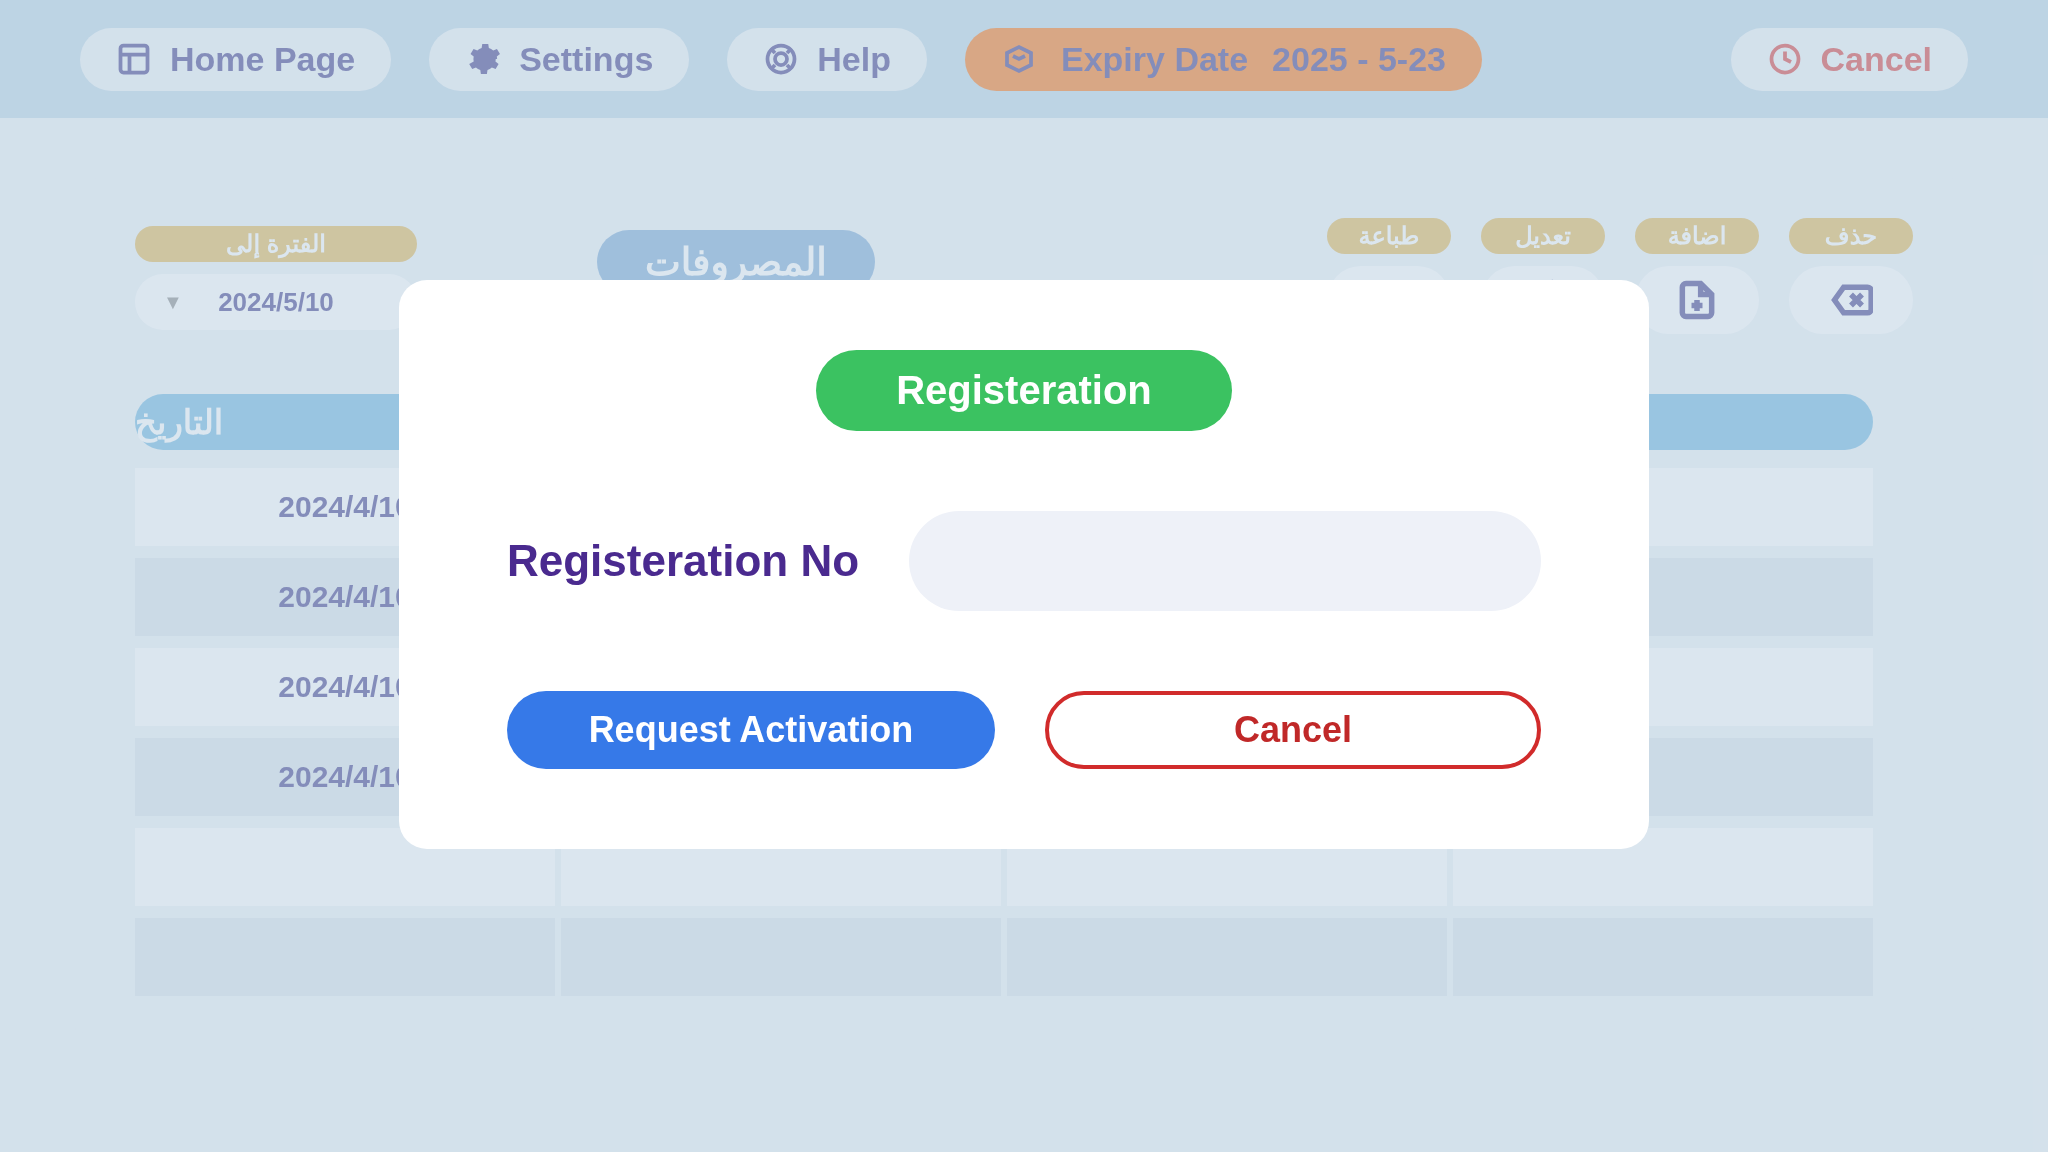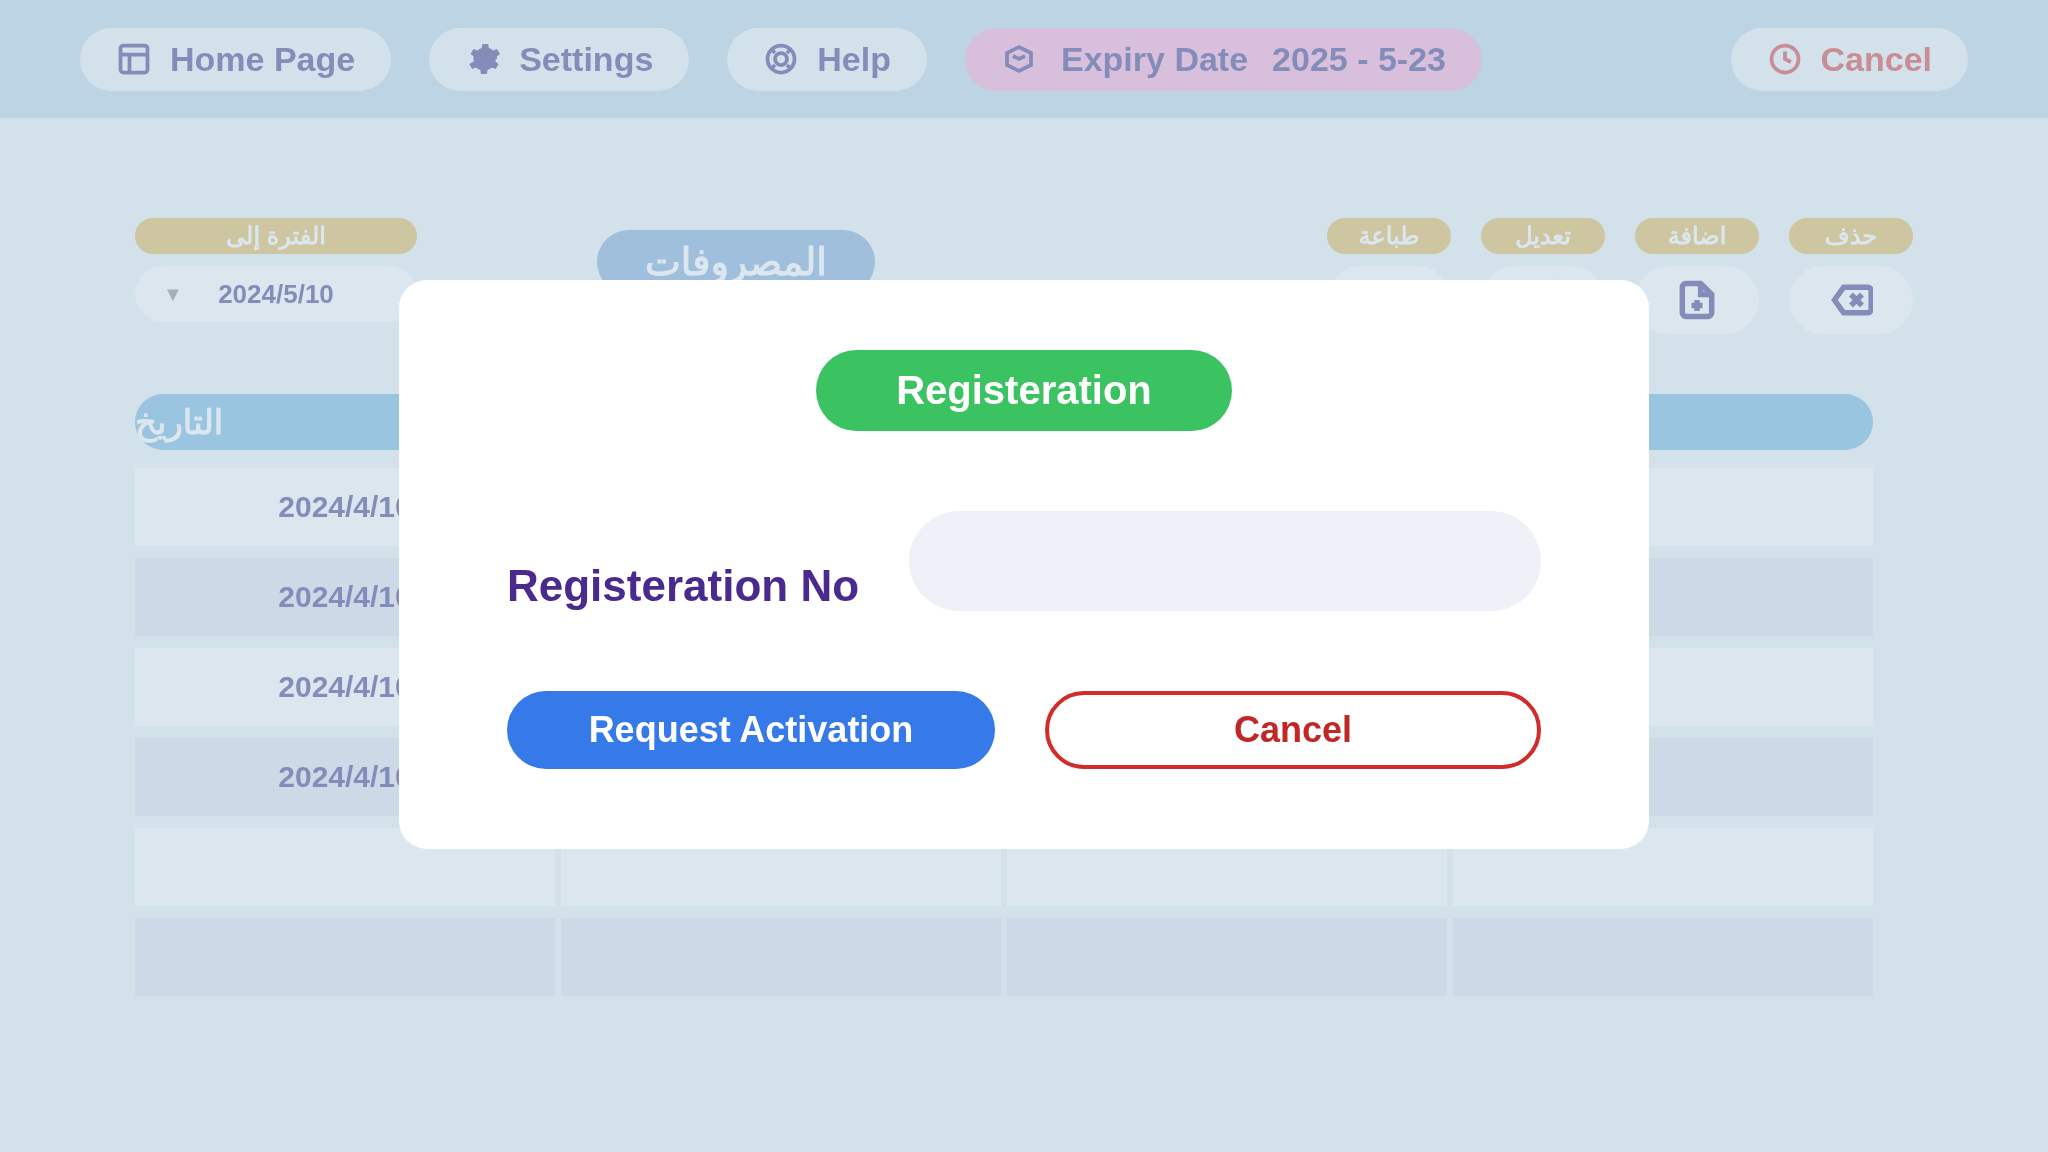--- a/index.html
+++ b/index.html
@@ -32,21 +32,21 @@
   font-weight: 800;
   color: #3e3a8a;
   cursor: pointer;
 }
 .topbar-btn.cancel-btn { color: #d83a3a; }
 .topbar-btn svg { width: 36px; height: 36px; }
 .expiry-pill {
   display: flex;
   align-items: center;
   gap: 24px;
-  background: #f9a8d4;
+  background: #f97316;
   border-radius: 40px;
   padding: 12px 36px;
   font-size: 34px;
   font-weight: 800;
   color: #3e3a8a;
 }
 
 
 .main-card {
   margin: 60px 55px 0 55px;
@@ -64,20 +64,21 @@
 .date-group { display: flex; flex-direction: column; align-items: center; gap: 12px; }
 .date-label-pill {
   width: 282px;
   background: #e2b552;
   color: #fff;
   font-weight: 800;
   font-size: 24px;
   text-align: center;
   padding: 4px 0;
   border-radius: 40px;
+  margin-top: 8px;
 }
 .date-input {
   width: 282px;
   height: 56px;
   background: #fff;
   border-radius: 40px;
   display: flex;
   align-items: center;
   justify-content: center;
   position: relative;
@@ -177,21 +178,21 @@
   background: #3bc261;
   color: #fff;
   font-size: 40px;
   font-weight: 800;
   padding: 18px 80px;
   border-radius: 50px;
 }
 .reg-row {
   margin-top: 80px;
   display: flex;
-  align-items: flex-end;
+  align-items: center;
   gap: 50px;
   width: 100%;
   padding: 0 18px;
 }
 .reg-label {
   color: #4a2a8f;
   font-size: 44px;
   font-weight: 800;
 }
 .reg-input {

